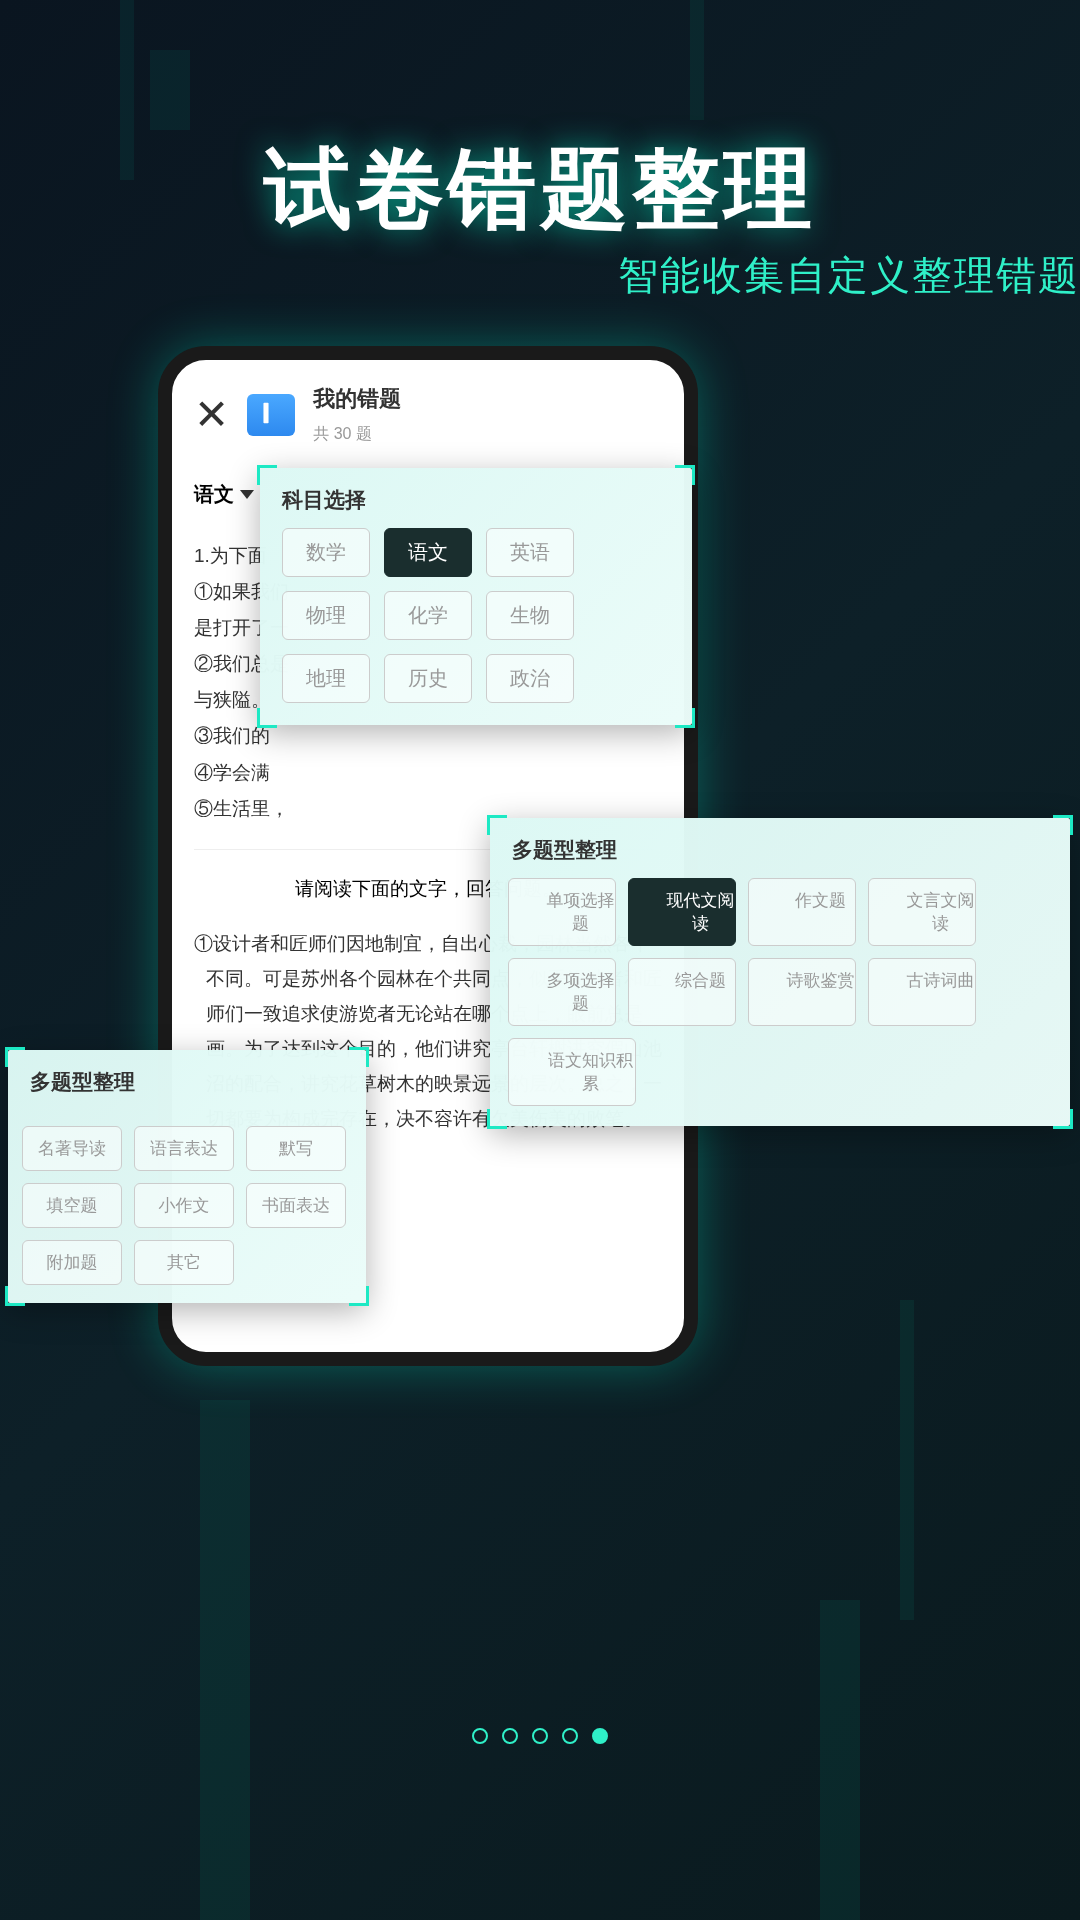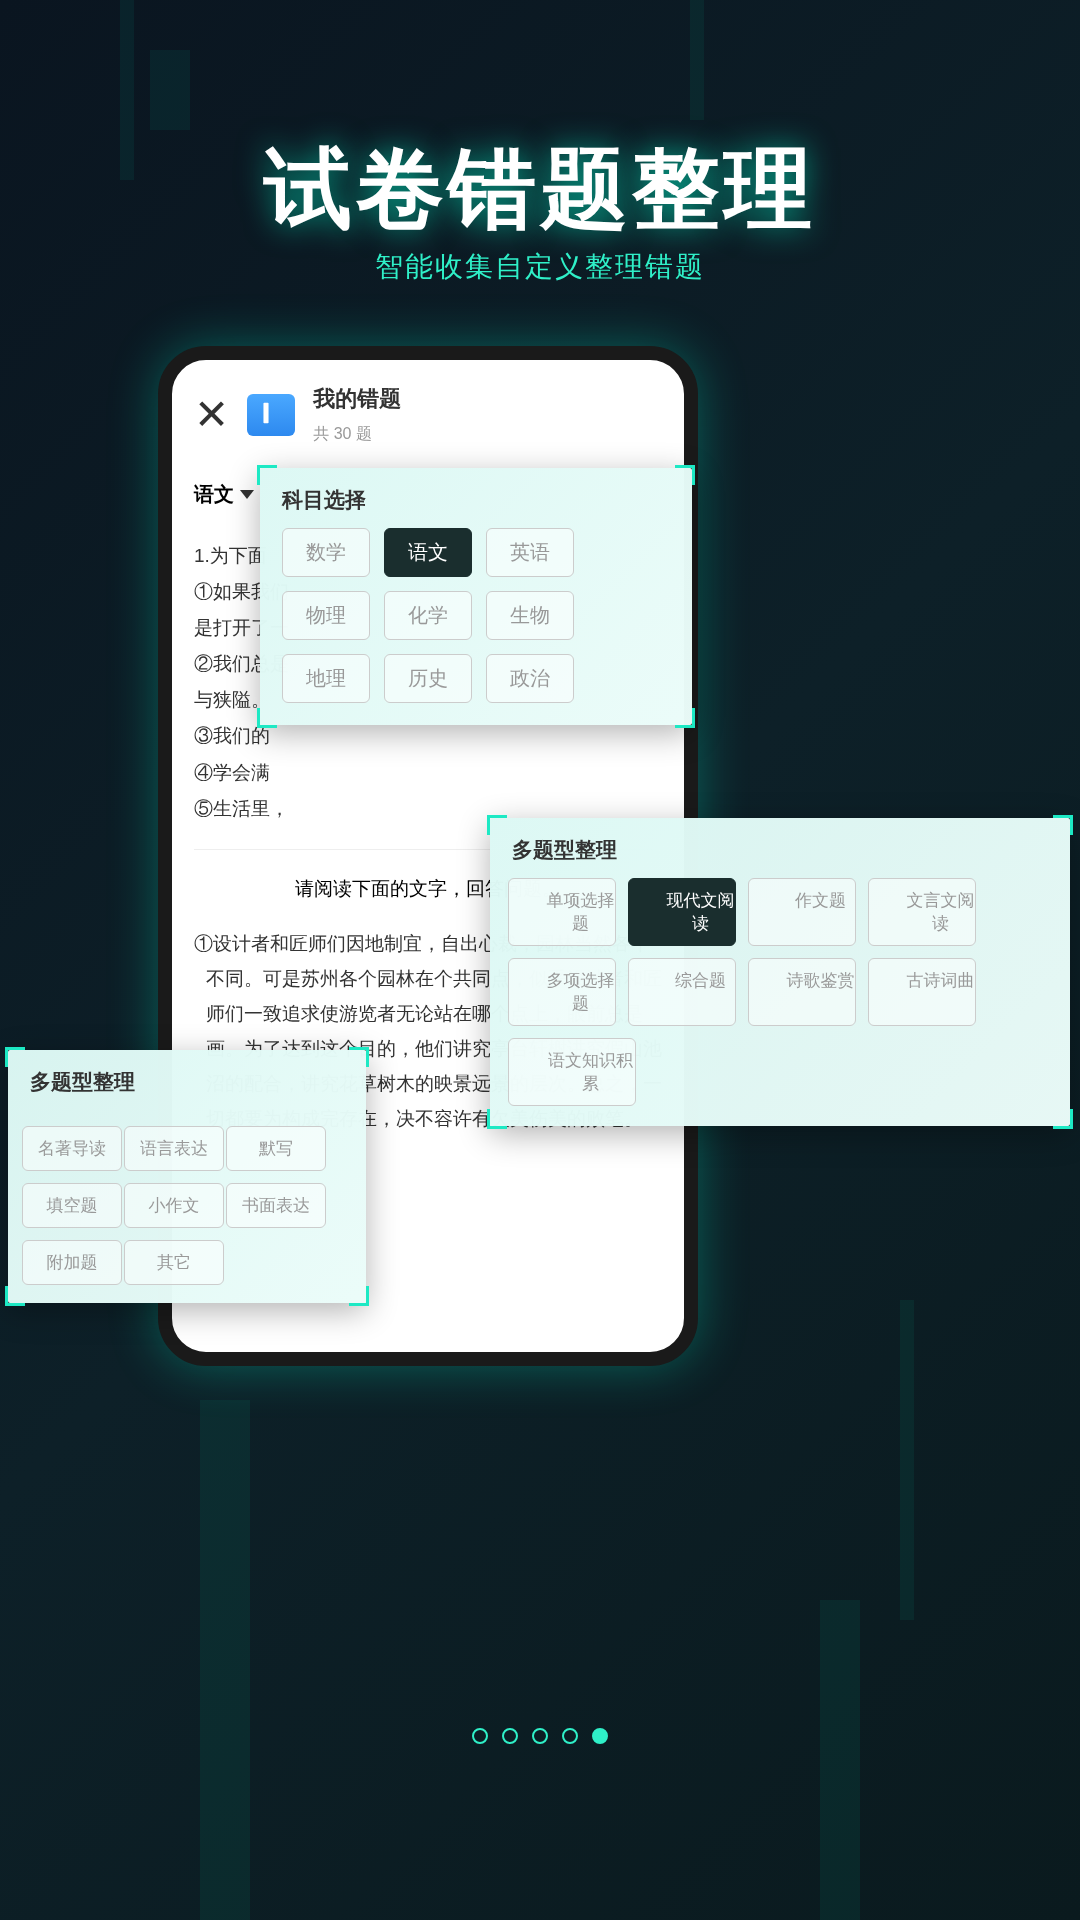--- a/index.html
+++ b/index.html
@@ -20,22 +20,22 @@
   font-weight: 900;
   color: #fff;
   text-shadow: 0 0 30px rgba(0,255,208,0.6);
   letter-spacing: 4px;
   font-family: Liberation Mono, monospace;
 }
 .hero-subtitle {
   position: absolute;
   top: 248px;
   left: 0; right: 0;
-  text-align: center;
-  font-size: 28px;
+  text-align: right;
+  font-size: 40px;
   font-weight: 500;
   color: #2ff0c8;
   letter-spacing: 2px;
 }
 .phone {
   position: absolute;
   top: 346px;
   left: 158px;
   width: 540px;
   height: 1020px;
@@ -103,21 +103,21 @@
   background: #1a2e2e;
   color: #fff;
   border-color: #1a2e2e;
 }
 .popup-subject { top: 468px; left: 260px; width: 432px; }
 .popup-qtype-right { top: 818px; left: 490px; width: 580px; }
 .popup-qtype-right .chip-grid { gap: 12px 12px; padding: 0 18px 20px; }
 .popup-qtype-right .chip { width: 108px; font-size: 17px; padding-left: 37px; }
 .popup-qtype-right .chip.wider { width: 128px; }
 .popup-qtype-left { top: 1050px; left: 8px; width: 358px; }
-.popup-qtype-left .chip-grid { gap: 12px 2px; padding: 16px 14px 18px; }
+.popup-qtype-left .chip-grid { gap: 12px 12px; padding: 16px 14px 18px; }
 .popup-qtype-left .chip { width: 100px; font-size: 17px; }
 .pager {
   position: absolute;
   bottom: 176px;
   left: 0; right: 0;
   display: flex;
   justify-content: center;
   gap: 14px;
 }
 .dot {

